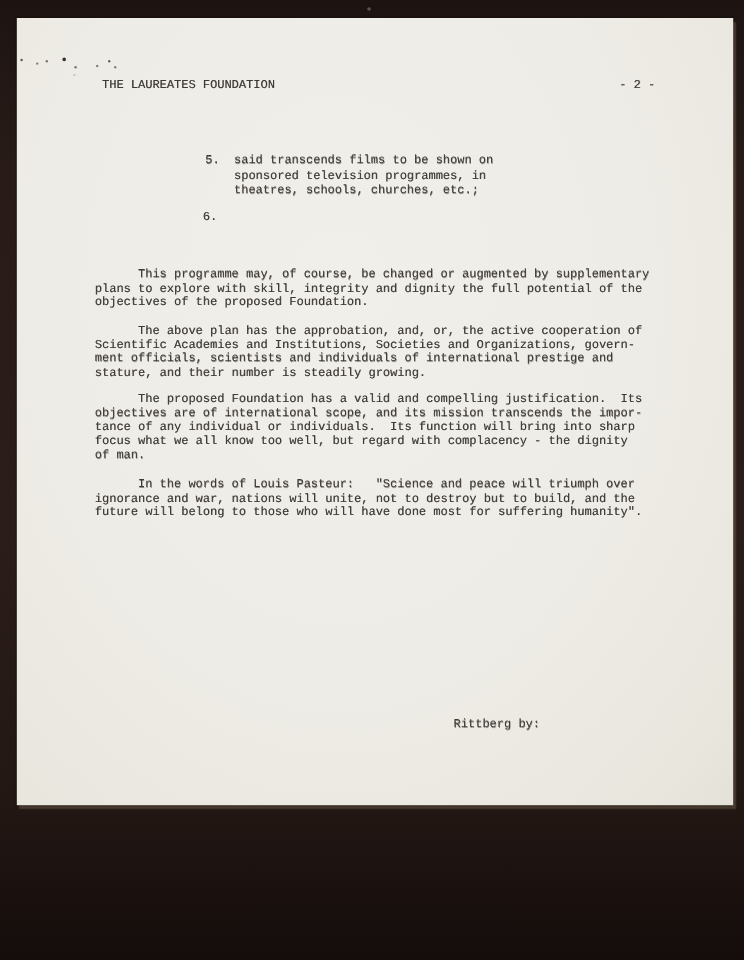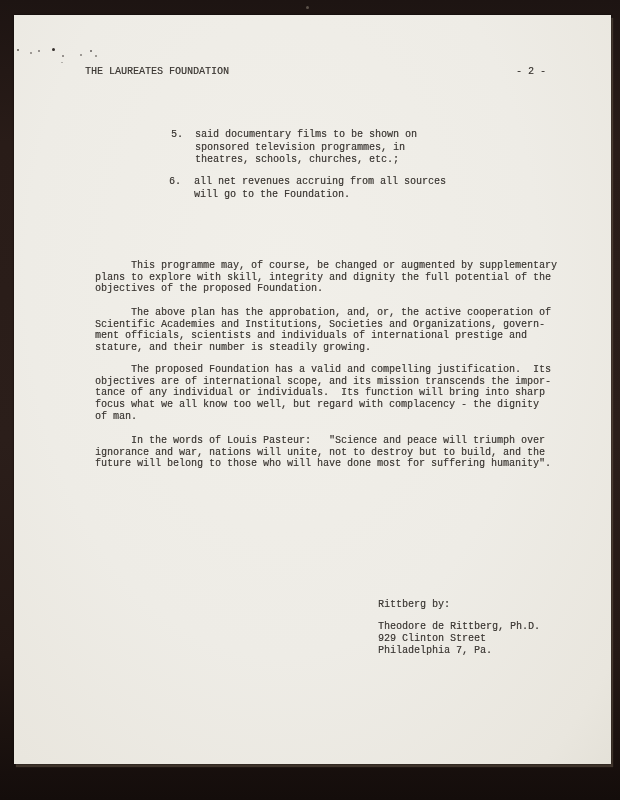--- a/index.html
+++ b/index.html
@@ -11,40 +11,40 @@
     height: 800px;
     position: relative;
     overflow: hidden;
     background: linear-gradient(180deg, #1d1412 0%, #291c18 18%, #2b1e1a 55%, #241814 82%, #140d0b 100%);
   }
   .paper {
     position: absolute;
     left: 14px;
     top: 15px;
     width: 597px;
-    height: 749px;
+    height: 656px;
     background: radial-gradient(ellipse at 45% 35%, #f1efe9 0%, #eeece6 55%, #e9e6de 90%, #e4e1d8 100%);
     box-shadow: 0 0 2px rgba(0,0,0,0.65), 2px 3px 1px rgba(170,150,125,0.28);
   }
   .typed {
     position: absolute;
     font-family: "Liberation Mono", "DejaVu Sans Mono", monospace;
     font-size: 10px;
     color: #3d3935;
     white-space: pre;
     letter-spacing: 0px;
     text-shadow: 0.3px 0.3px 0.5px rgba(66,60,54,0.55);
   }
   .doc-title   { left: 71px;  top: 51px; }
   .page-num    { left: 502px; top: 51px; }
   .li-num-5    { left: 157px; top: 114px; }
   .li-text-5   { left: 181px; top: 114px; line-height: 12.6px; }
   .li-num-6    { left: 155px; top: 161px; }
   .li-text-6   { left: 180px; top: 161px; line-height: 12.6px; }
-  .para        { left: 81px;  line-height: 11.7px; text-indent: 36px; margin-top: 36px; }
+  .para        { left: 65px;  line-height: 11.7px; text-indent: 36px; }
   .para-1      { top: 209px; }
   .para-2      { top: 256px; }
   .para-3      { top: 313px; }
   .para-4      { top: 384px; }
   .signoff-label   { left: 364px; top: 584px; }
   .signoff-address { left: 364px; top: 606px; line-height: 12.2px; }
   .speck {
     position: absolute;
     background: #2b2522;
     border-radius: 50%;
@@ -69,42 +69,37 @@
   <span class="speck" style="left:48px; top:40px; width:2px; height:2px; opacity:0.6;"></span>
   <span class="speck" style="left:47px; top:47px; width:2px; height:1px; opacity:0.4;"></span>
   <span class="speck" style="left:66px; top:39px; width:2px; height:2px; opacity:0.55;"></span>
   <span class="speck" style="left:76px; top:35px; width:2px; height:2px; opacity:0.7;"></span>
   <span class="speck" style="left:81px; top:40px; width:2px; height:2px; opacity:0.55;"></span>
 
   <div class="typed doc-title">THE LAUREATES FOUNDATION</div>
   <div class="typed page-num">- 2 -</div>
 
   <div class="typed li-num-5">5.</div>
-  <div class="typed li-text-5">said documentary films to be shown on
+  <div class="typed li-text-5">said transcends films to be shown on
 sponsored television programmes, in
 theatres, schools, churches, etc.;</div>
 
   <div class="typed li-num-6">6.</div>
-  <div class="typed li-text-6">all net revenues accruing from all sources
-will go to the Foundation.</div>
 
   <div class="typed para para-1">This programme may, of course, be changed or augmented by supplementary
 plans to explore with skill, integrity and dignity the full potential of the
 objectives of the proposed Foundation.</div>
   <div class="typed para para-3">The proposed Foundation has a valid and compelling justification.  Its
 objectives are of international scope, and its mission transcends the impor-
 tance of any individual or individuals.  Its function will bring into sharp
 focus what we all know too well, but regard with complacency - the dignity
 of man.</div>
   <div class="typed para para-2">The above plan has the approbation, and, or, the active cooperation of
 Scientific Academies and Institutions, Societies and Organizations, govern-
 ment officials, scientists and individuals of international prestige and
 stature, and their number is steadily growing.</div>
   <div class="typed para para-4">In the words of Louis Pasteur:   "Science and peace will triumph over
 ignorance and war, nations will unite, not to destroy but to build, and the
 future will belong to those who will have done most for suffering humanity".</div>
 
   <div class="typed signoff-label">Rittberg by:</div>
-  <div class="typed signoff-address">Theodore de Rittberg, Ph.D.
-929 Clinton Street
-Philadelphia 7, Pa.</div>
 
 </div>
 
 </body></html>

